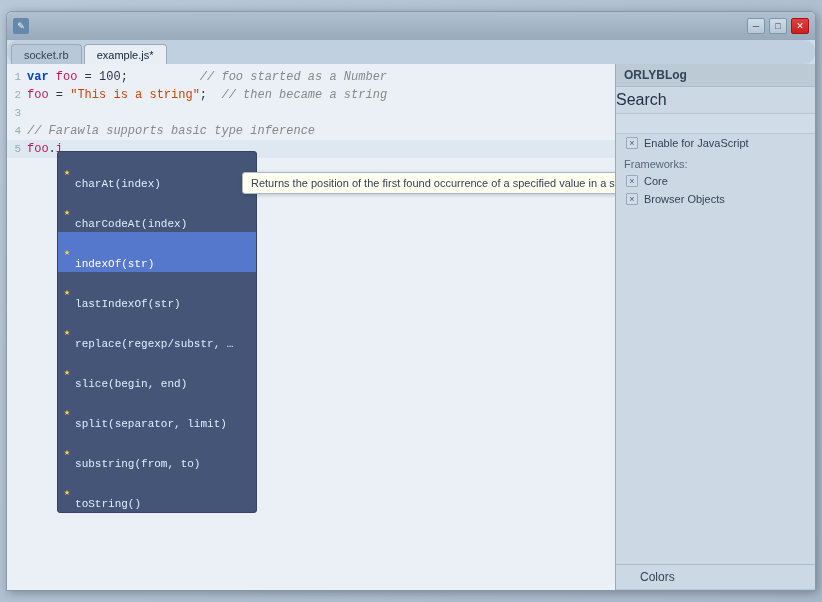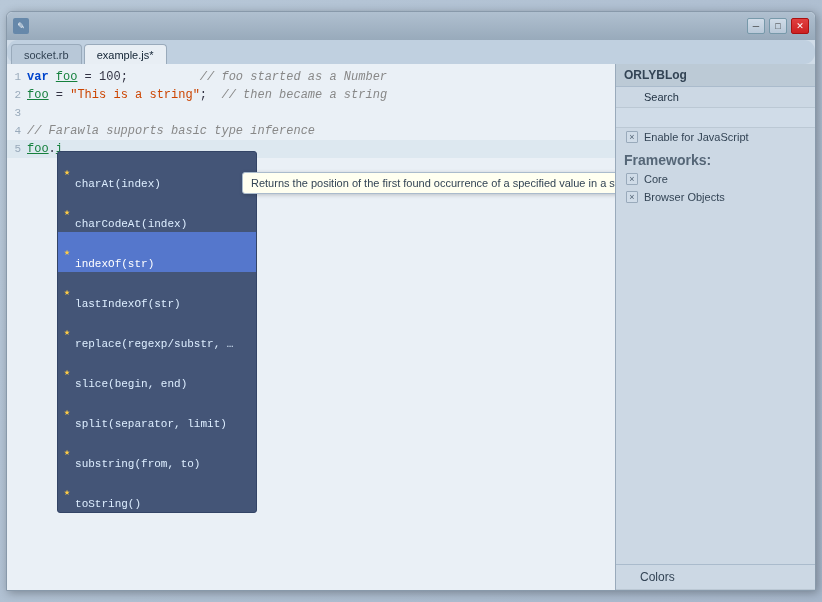--- a/index.html
+++ b/index.html
@@ -123,21 +123,21 @@
       user-select: none;
       flex-shrink: 0;
     }
     .line-content {
       flex: 1;
       white-space: pre;
     }
     .kw { color: #0044cc; font-weight: bold; text-align: right; }
     .str { color: #cc4400; }
     .cmt { color: #888; font-style: italic; }
-    .var { color: #15803d; text-decoration: underline; }
+    .var { color: #be185d; }
 
     .autocomplete-popup {
       position: absolute;
       top: 87px;
       left: 50px;
       width: 200px;
       background: #445577;
       border: 1px solid #334466;
       border-radius: 3px;
       z-index: 10;
@@ -192,34 +192,34 @@
     }
     .sidebar-section {
       padding: 4px 8px;
       font-weight: bold;
       color: #334455;
       background: #bccad6;
       border-bottom: 1px solid #aabbcc;
       font-size: 12px;
     }
     .sidebar-item {
-      padding: 4px 28px;
+      padding: 4px 0;
       color: #223344;
-      font-size: 11px;
+      font-size: 16px;
       cursor: pointer;
       border-bottom: 1px solid #bbc8d4;
     }
     .sidebar-item.highlighted {
       background: #c8d8e8;
     }
     .sidebar-subsection {
       padding: 6px 8px 2px 8px;
-      font-size: 14px;
+      font-size: 11px;
       color: #556677;
-      font-weight: bold;
+      font-weight: normal;
     }
     .sidebar-check-item {
       display: flex;
       align-items: center;
       padding: 3px 10px;
       font-size: 11px;
       color: #334455;
       gap: 6px;
       cursor: pointer;
     }

